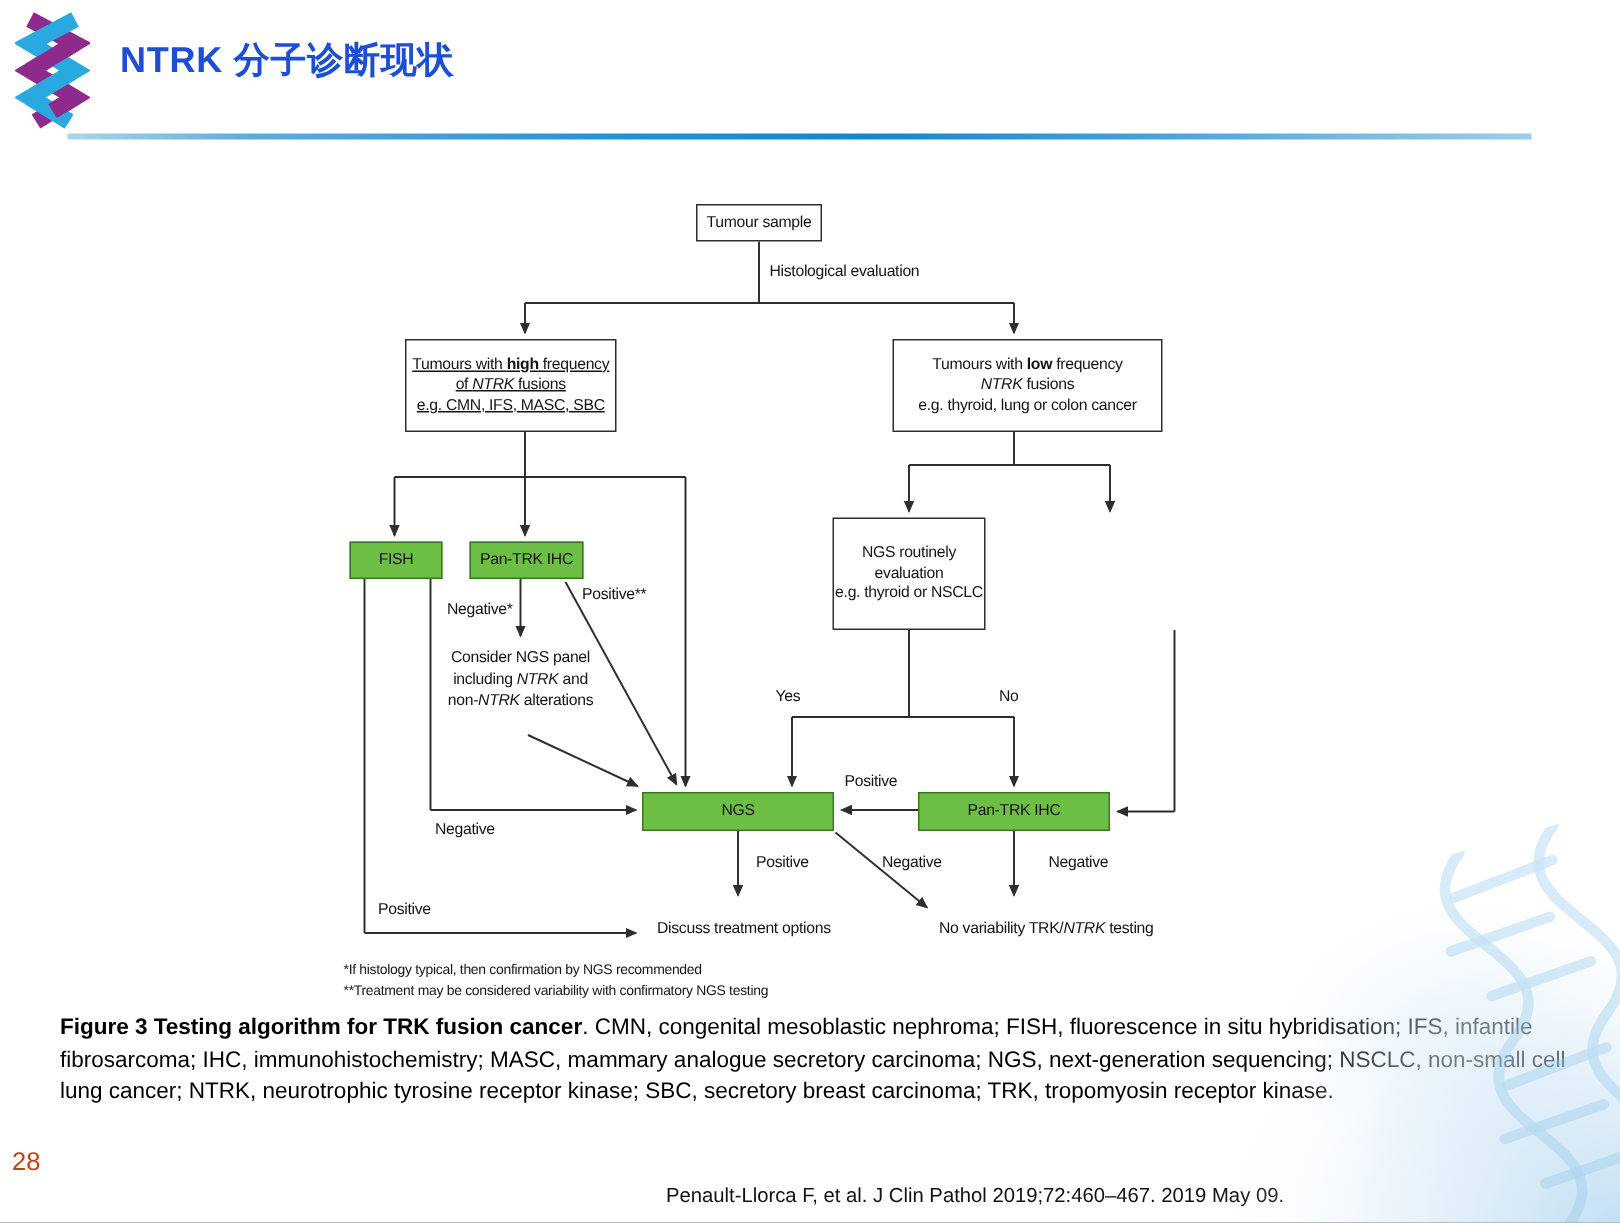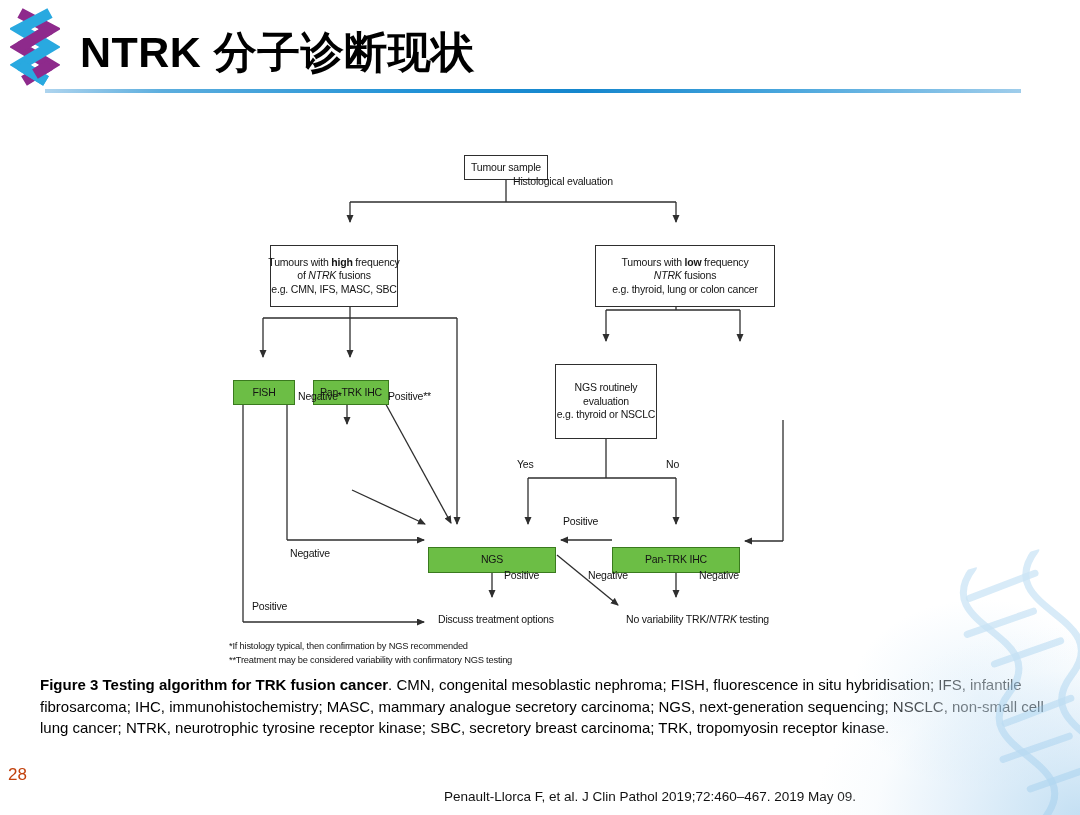--- a/index.html
+++ b/index.html
@@ -1,51 +1,51 @@
 <!DOCTYPE html>
 <html><head>
 <meta charset="utf-8">
 <style>
   html,body{margin:0;padding:0;background:#888;}
   .slide{position:relative;width:1080px;height:815px;background:#fff;overflow:hidden;
          font-family:"Liberation Sans","DejaVu Sans",sans-serif;}
 
   
   .logo{position:absolute;left:10px;top:7px;}
-  .title{position:absolute;left:80px;top:24px;margin:0;font-size:43px;font-weight:700;
-         color:#000000;letter-spacing:.5px;white-space:nowrap;}
+  .title{position:absolute;left:80px;top:24px;margin:0;font-size:24px;font-weight:700;
+         color:#1d4ed8;letter-spacing:.5px;white-space:nowrap;}
   .rule{position:absolute;left:45px;top:89px;width:976px;height:3.5px;
         background:linear-gradient(90deg,#aed4ee 0%,#5caede 12%,#2292d6 38%,#1486cd 55%,#47a5dc 75%,#9fcdeb 100%);}
 
   
   .fc{position:absolute;inset:0;}
   .connectors{position:absolute;left:0;top:0;pointer-events:none;}
   .fc-box{position:absolute;box-sizing:border-box;border:1.4px solid #2e2e2e;background:#fff;
           display:flex;flex-direction:column;align-items:center;justify-content:center;
-          text-align:center;font-size:10.5px;line-height:13.5px;letter-spacing:-.2px;color:#141414;margin-top:19px;}
+          text-align:center;font-size:10.5px;line-height:13.5px;letter-spacing:-.2px;color:#141414;}
   .fc-box > div{white-space:nowrap;}
   .green{background:#6CBE45;border-color:#3A7A1E;}
   .fc-label{position:absolute;font-size:10.5px;letter-spacing:-.2px;color:#141414;white-space:nowrap;}
   .b{font-weight:700;} .i{font-style:italic;}
 
   .n-tumour{left:464px;top:136px;width:84px;height:25px;}
-  .n-high{left:270px;top:226px;width:128px;height:62px;}
+  .n-high{left:270px;top:226px;width:141px;height:62px;text-decoration:underline;}
   .n-low{left:595px;top:226px;width:180px;height:62px;}
   .n-fish{left:233px;top:361px;width:62px;height:25px;}
   .n-ihcL{left:313px;top:361px;width:76px;height:25px;}
   .n-ngsr{left:555px;top:345px;width:102px;height:75px;}
   .n-ngsn{left:666px;top:345px;width:134px;height:75px;}
   .n-ngs{left:428px;top:528px;width:128px;height:26px;}
   .n-ihcR{left:612px;top:528px;width:128px;height:26px;}
   .n-consider{position:absolute;left:290px;top:431px;width:114px;text-align:center;
               font-size:10.5px;line-height:14.5px;letter-spacing:-.2px;color:#141414;}
   .n-consider div{white-space:nowrap;}
 
   .l-hist{left:513px;top:175px;}
-  .l-negstar{left:298px;top:390px;}
+  .l-negstar{left:298px;top:400px;}
   .l-posstar{left:388px;top:390px;text-align:center;}
   .l-yes{left:517px;top:458px;}
   .l-no{left:666px;top:458px;}
   .l-posmid{left:563px;top:515px;}
   .l-negfish{left:290px;top:547px;}
   .l-posfish{left:252px;top:600px;}
   .l-posngs{left:504px;top:569px;}
   .l-negngs{left:588px;top:569px;}
   .l-negihc{left:699px;top:569px;}
   .l-discuss{left:438px;top:613px;}
@@ -147,20 +147,25 @@
       <div>FISH</div>
     </div>
 
     <div class="fc-box green n-ihcL">
       <div>Pan-TRK IHC</div>
     </div>
 
     <div class="fc-label l-negstar">Negative*</div>
     <div class="fc-label l-posstar">Positive**</div>
 
+    <div class="n-consider">
+      <div>Consider NGS panel</div>
+      <div><span>including </span><span class="i">NTRK</span><span> and</span></div>
+      <div><span>non-</span><span class="i">NTRK</span><span> alterations</span></div>
+    </div>
 
     <div class="fc-box n-ngsr">
       <div>NGS routinely</div>
       <div>evaluation</div>
       <div>e.g. thyroid or NSCLC</div>
     </div>
 
 
     <div class="fc-label l-yes">Yes</div>
     <div class="fc-label l-no">No</div>

